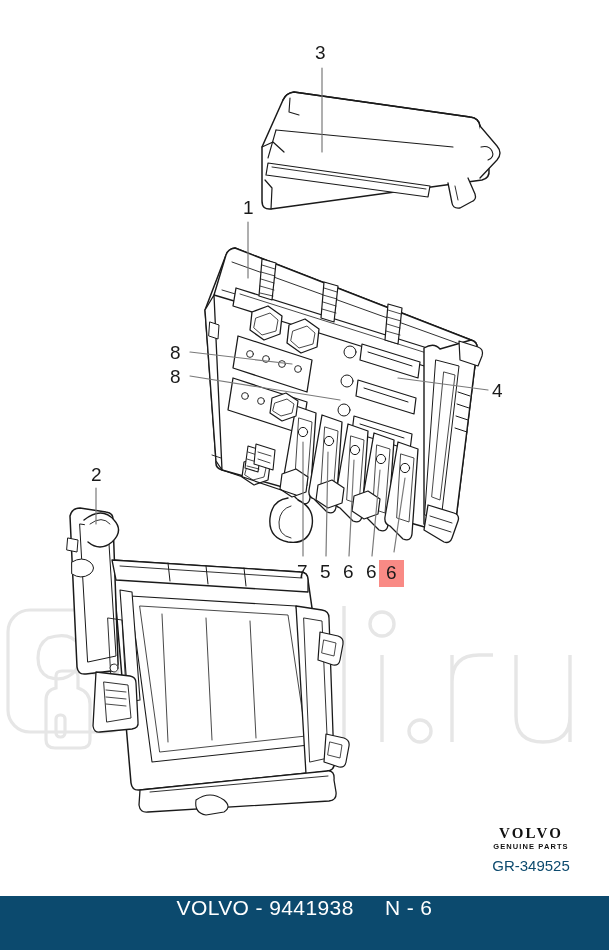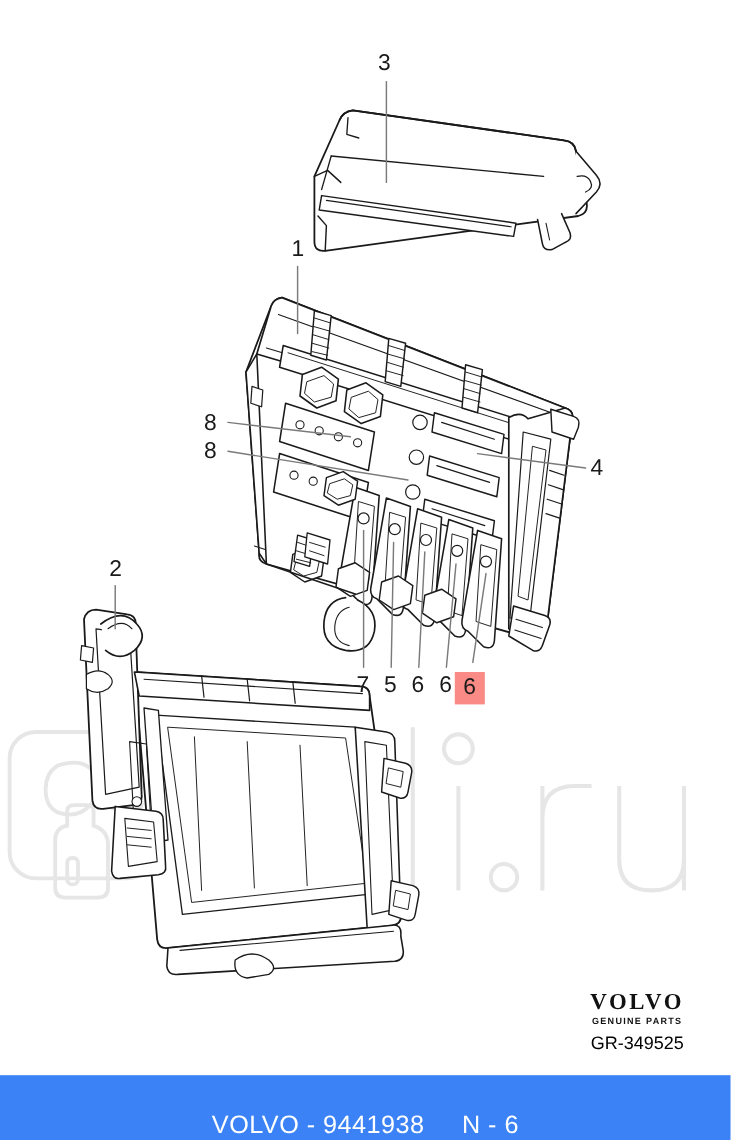--- a/index.html
+++ b/index.html
@@ -49,60 +49,60 @@
   .callout-num.highlighted {
     background: #f98a85;
     padding: 3px 7px 5px 7px;
   }
   .footer-bar {
     position: absolute;
     left: 0;
     top: 896px;
     width: 609px;
     height: 54px;
-    background: #3b82f6;
+    background: #0c4a6e;
     display: flex;
-    align-items: flex-end;
+    align-items: flex-start;
     justify-content: center;
   }
   .footer-text {
     color: #ffffff;
     font-family: "Liberation Sans", sans-serif;
     font-size: 21px;
     letter-spacing: 0.4px;
     white-space: pre;
   }
   .brand-block {
     position: absolute;
     right: 18px;
     top: 826px;
     width: 120px;
     text-align: center;
   }
   .brand-volvo {
     font-family: "Liberation Serif", serif;
     font-weight: bold;
-    font-size: 19px;
+    font-size: 15px;
     letter-spacing: 2.2px;
     color: #111111;
     line-height: 1;
   }
   .brand-genuine {
     font-family: Liberation Sans, sans-serif;
     font-weight: bold;
     font-size: 7.5px;
     letter-spacing: 1.1px;
     color: #111111;
     margin-top: 2px;
     line-height: 1;
   }
   .brand-code {
     font-family: "Liberation Sans", sans-serif;
     font-size: 15px;
-    color: #000000;
+    color: #0c4a6e;
     margin-top: 7px;
     line-height: 1;
   }
 </style>
 </head>
 <body>
 
 <div id="page">
 
   <div class="diagram-area">

